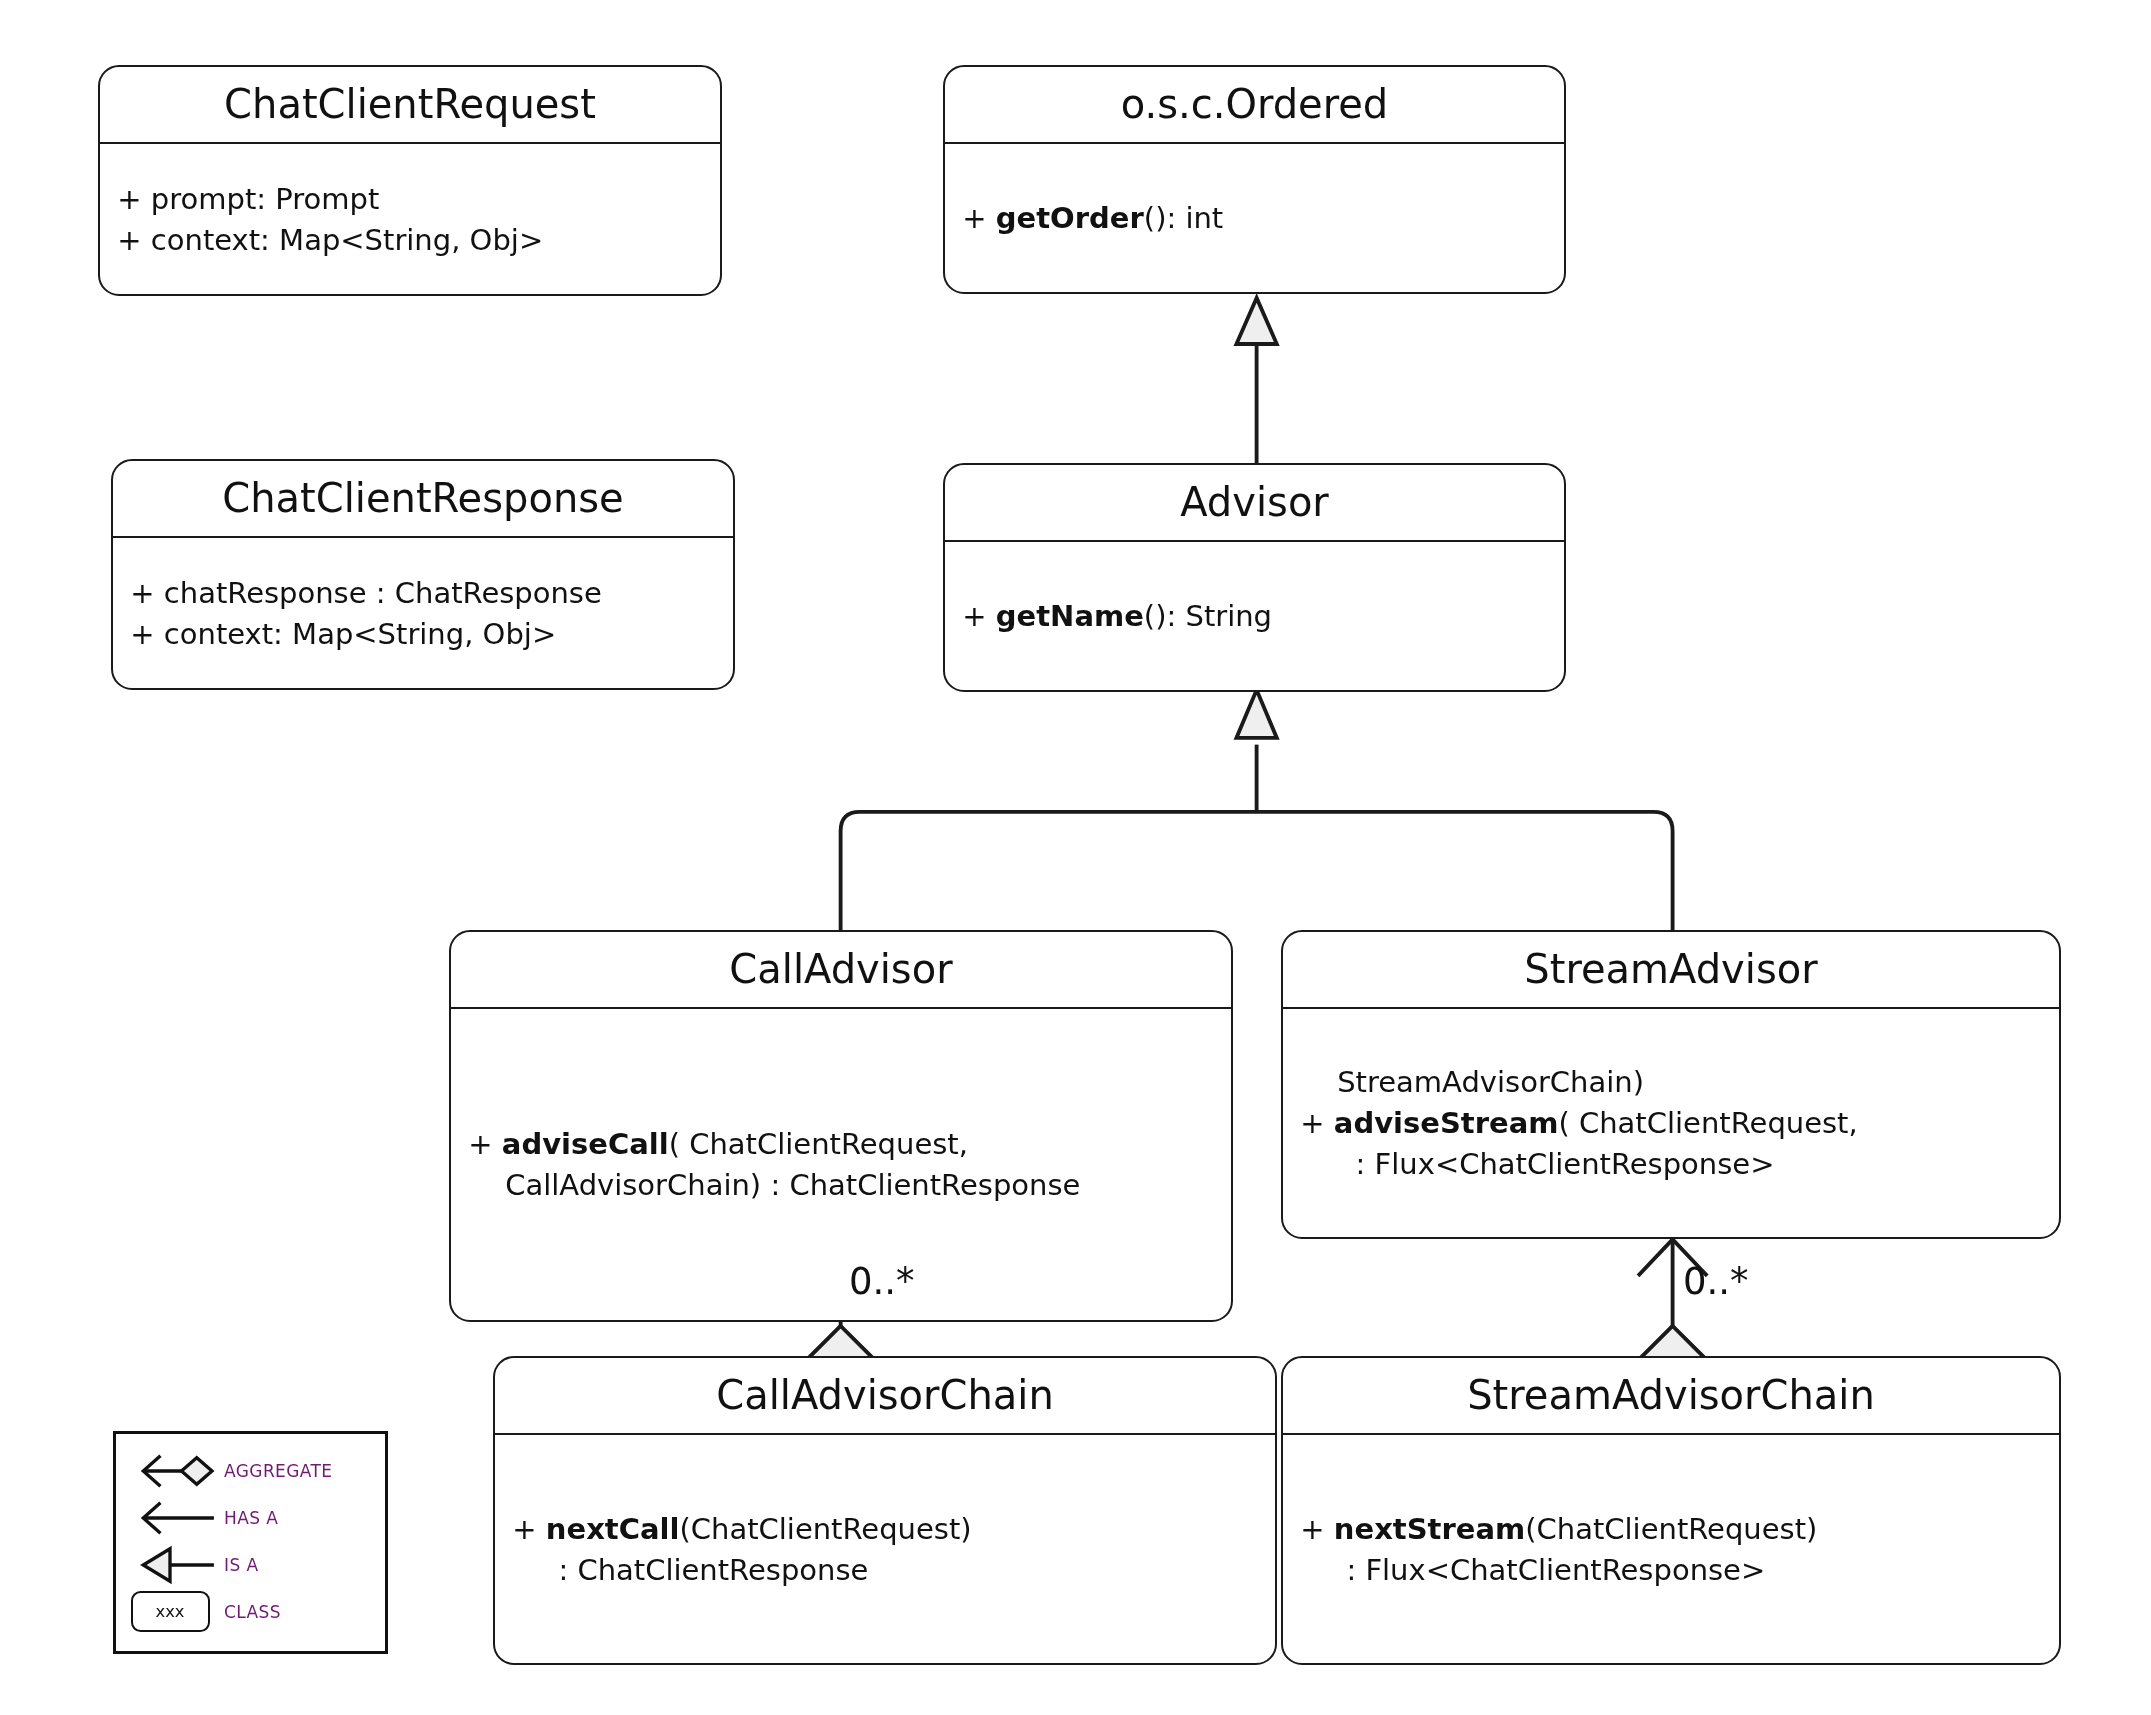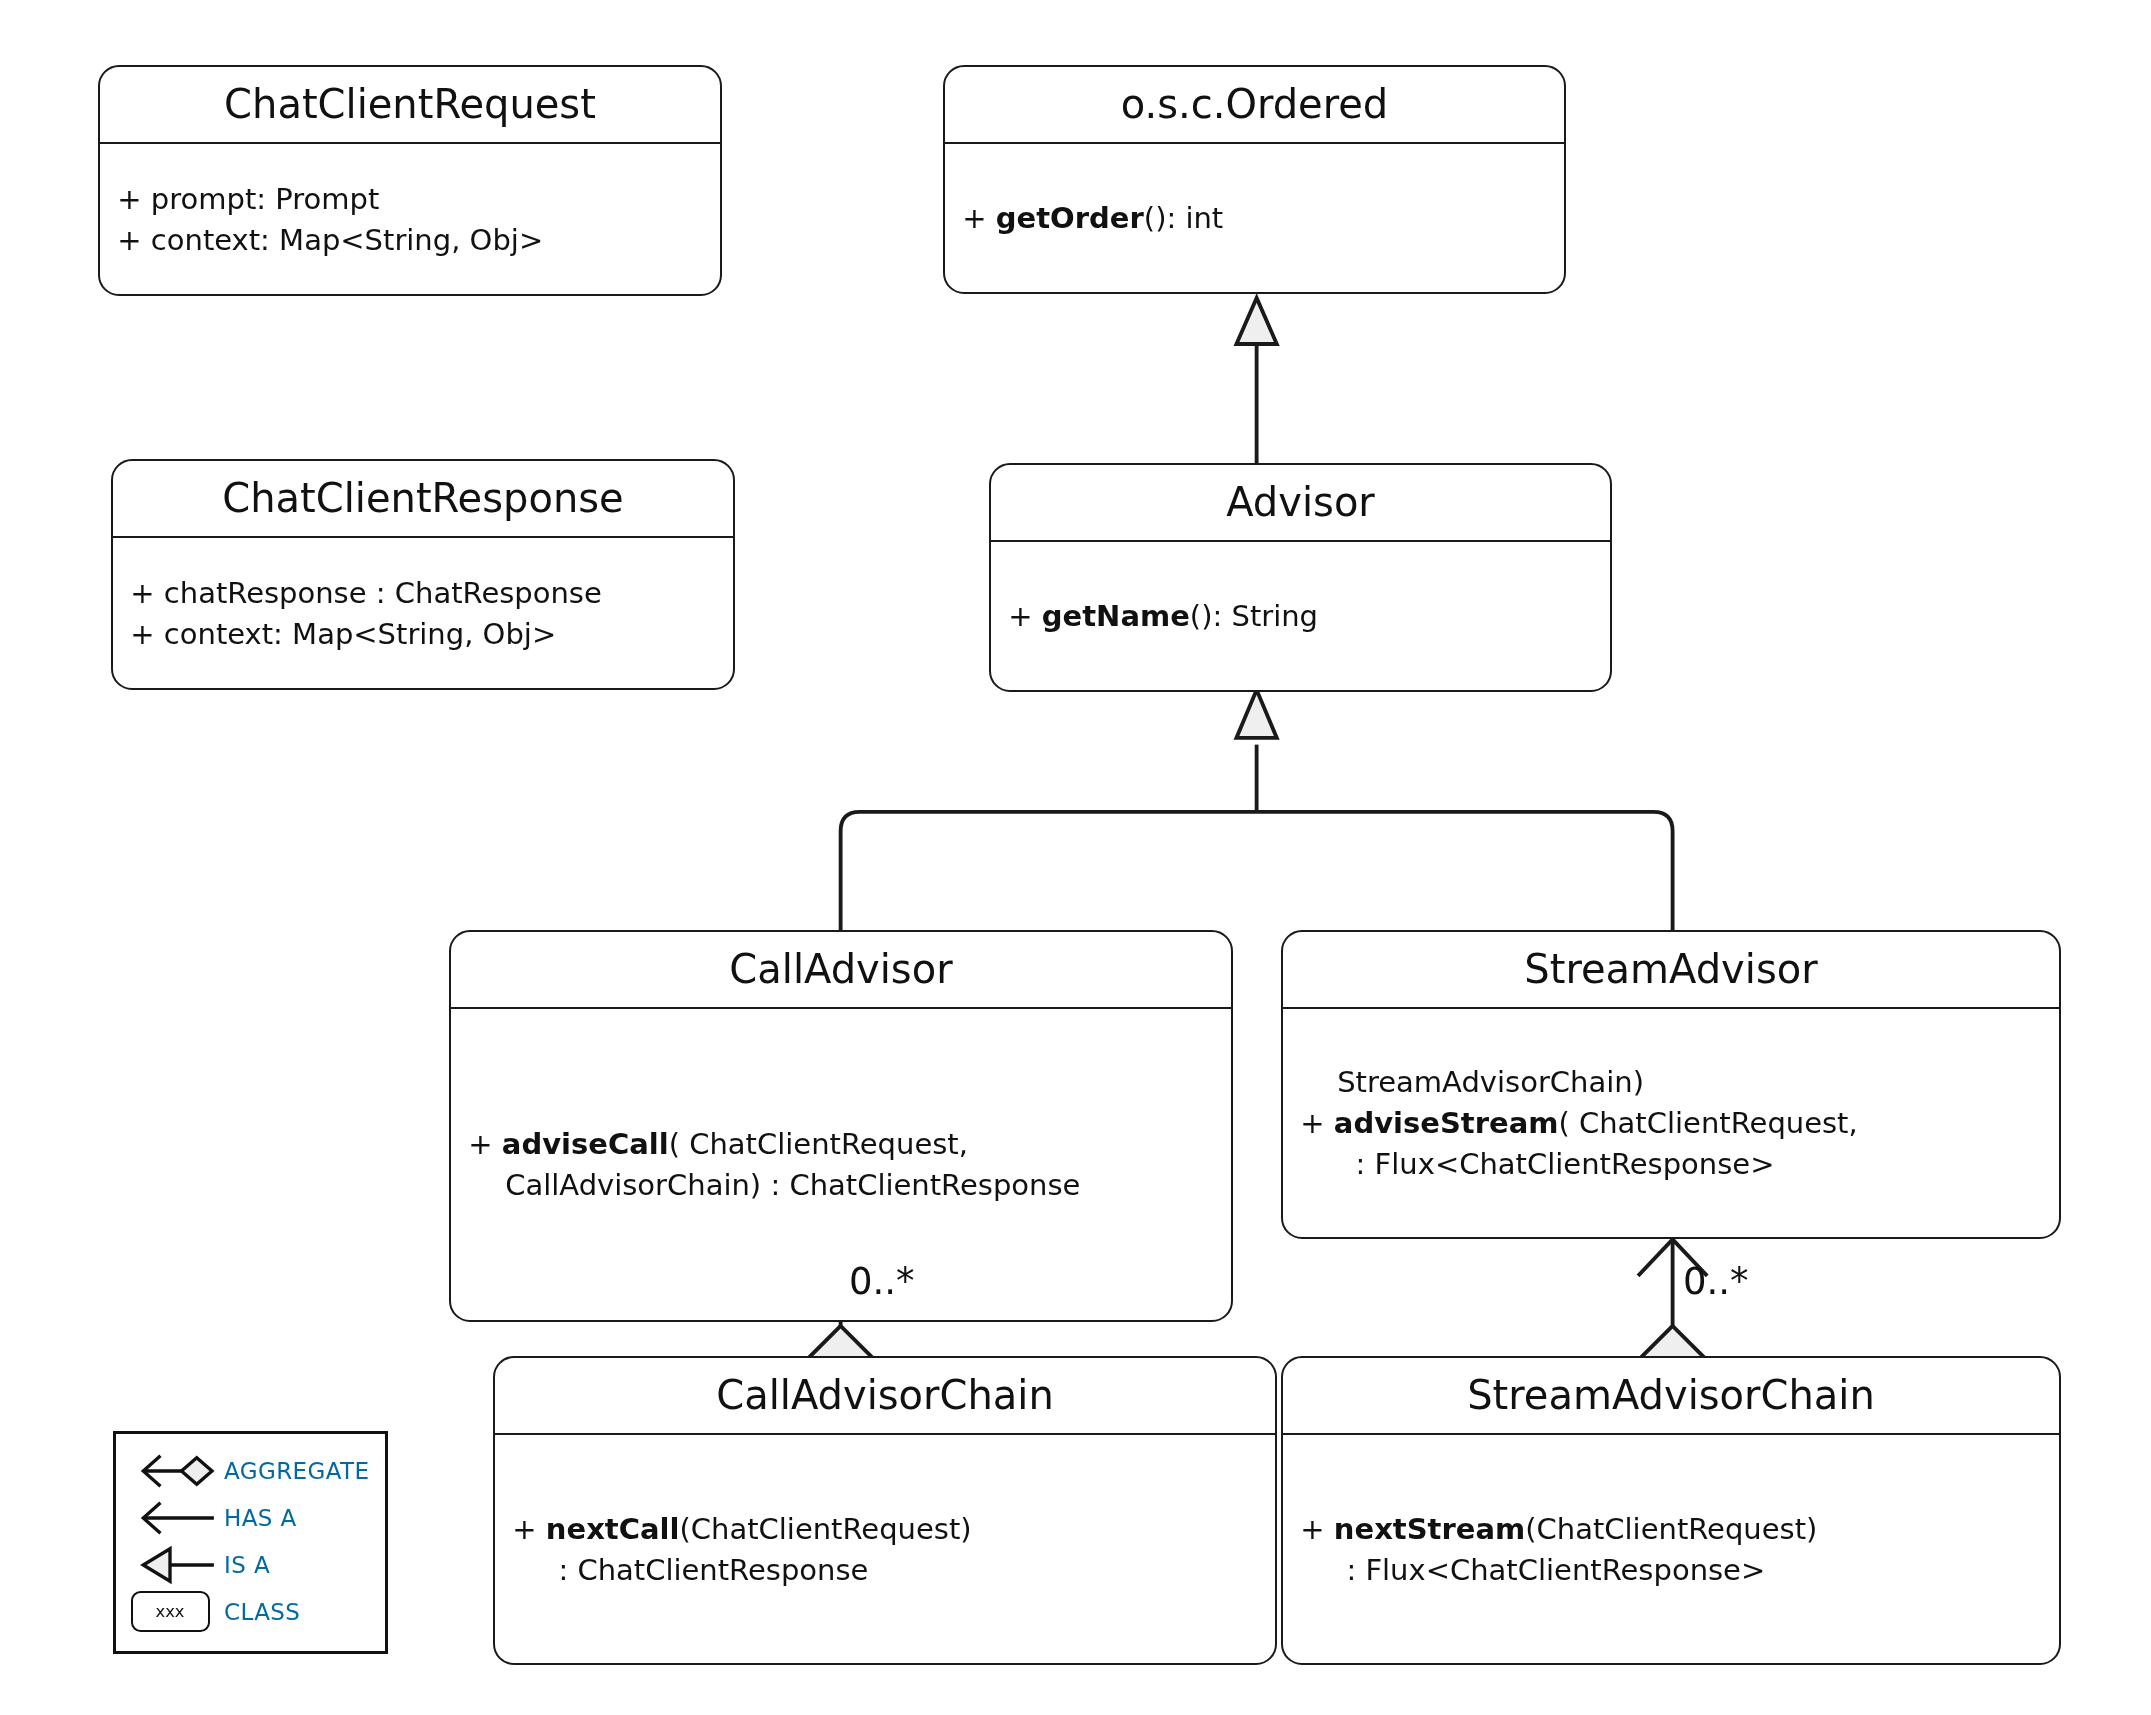--- a/index.html
+++ b/index.html
@@ -88,22 +88,22 @@
     height: 47px;
   }
   .legend-sym {
     width: 108px;
     display: flex;
     align-items: center;
     justify-content: center;
     flex: 0 0 108px;
   }
   .legend-text {
-    font-size: 23px;
-    color: #0369a1;
+    font-size: 17px;
+    color: #701a75;
     letter-spacing: 0.4px;
     white-space: nowrap;
   }
   .legend-class-box {
     width: 75px;
     height: 37px;
     border: 2.9px solid #111111;
     border-radius: 9.6px;
     display: flex;
     align-items: center;
@@ -178,21 +178,21 @@
   </div>
 
   <div class="uml-class" id="box-ordered" style="left:943px; top:65px; width:623px; height:229px;">
     <div class="uml-title">o.s.c.Ordered</div>
     <div class="uml-divider"></div>
     <div class="uml-body centered">
       <div class="member"><span>+ </span><b>getOrder</b><span>(): int</span></div>
     </div>
   </div>
 
-  <div class="uml-class" id="box-advisor" style="left:943px; top:463px; width:623px; height:229px;margin-left:46px;">
+  <div class="uml-class" id="box-advisor" style="left:943px; top:463px; width:623px; height:229px;">
     <div class="uml-title">Advisor</div>
     <div class="uml-divider"></div>
     <div class="uml-body centered">
       <div class="member"><span>+ </span><b>getName</b><span>(): String</span></div>
     </div>
   </div>
 
   <div class="uml-class" id="box-call-advisor" style="left:449px; top:930px; width:784px; height:392px;">
     <div class="uml-title">CallAdvisor</div>
     <div class="uml-divider"></div>

